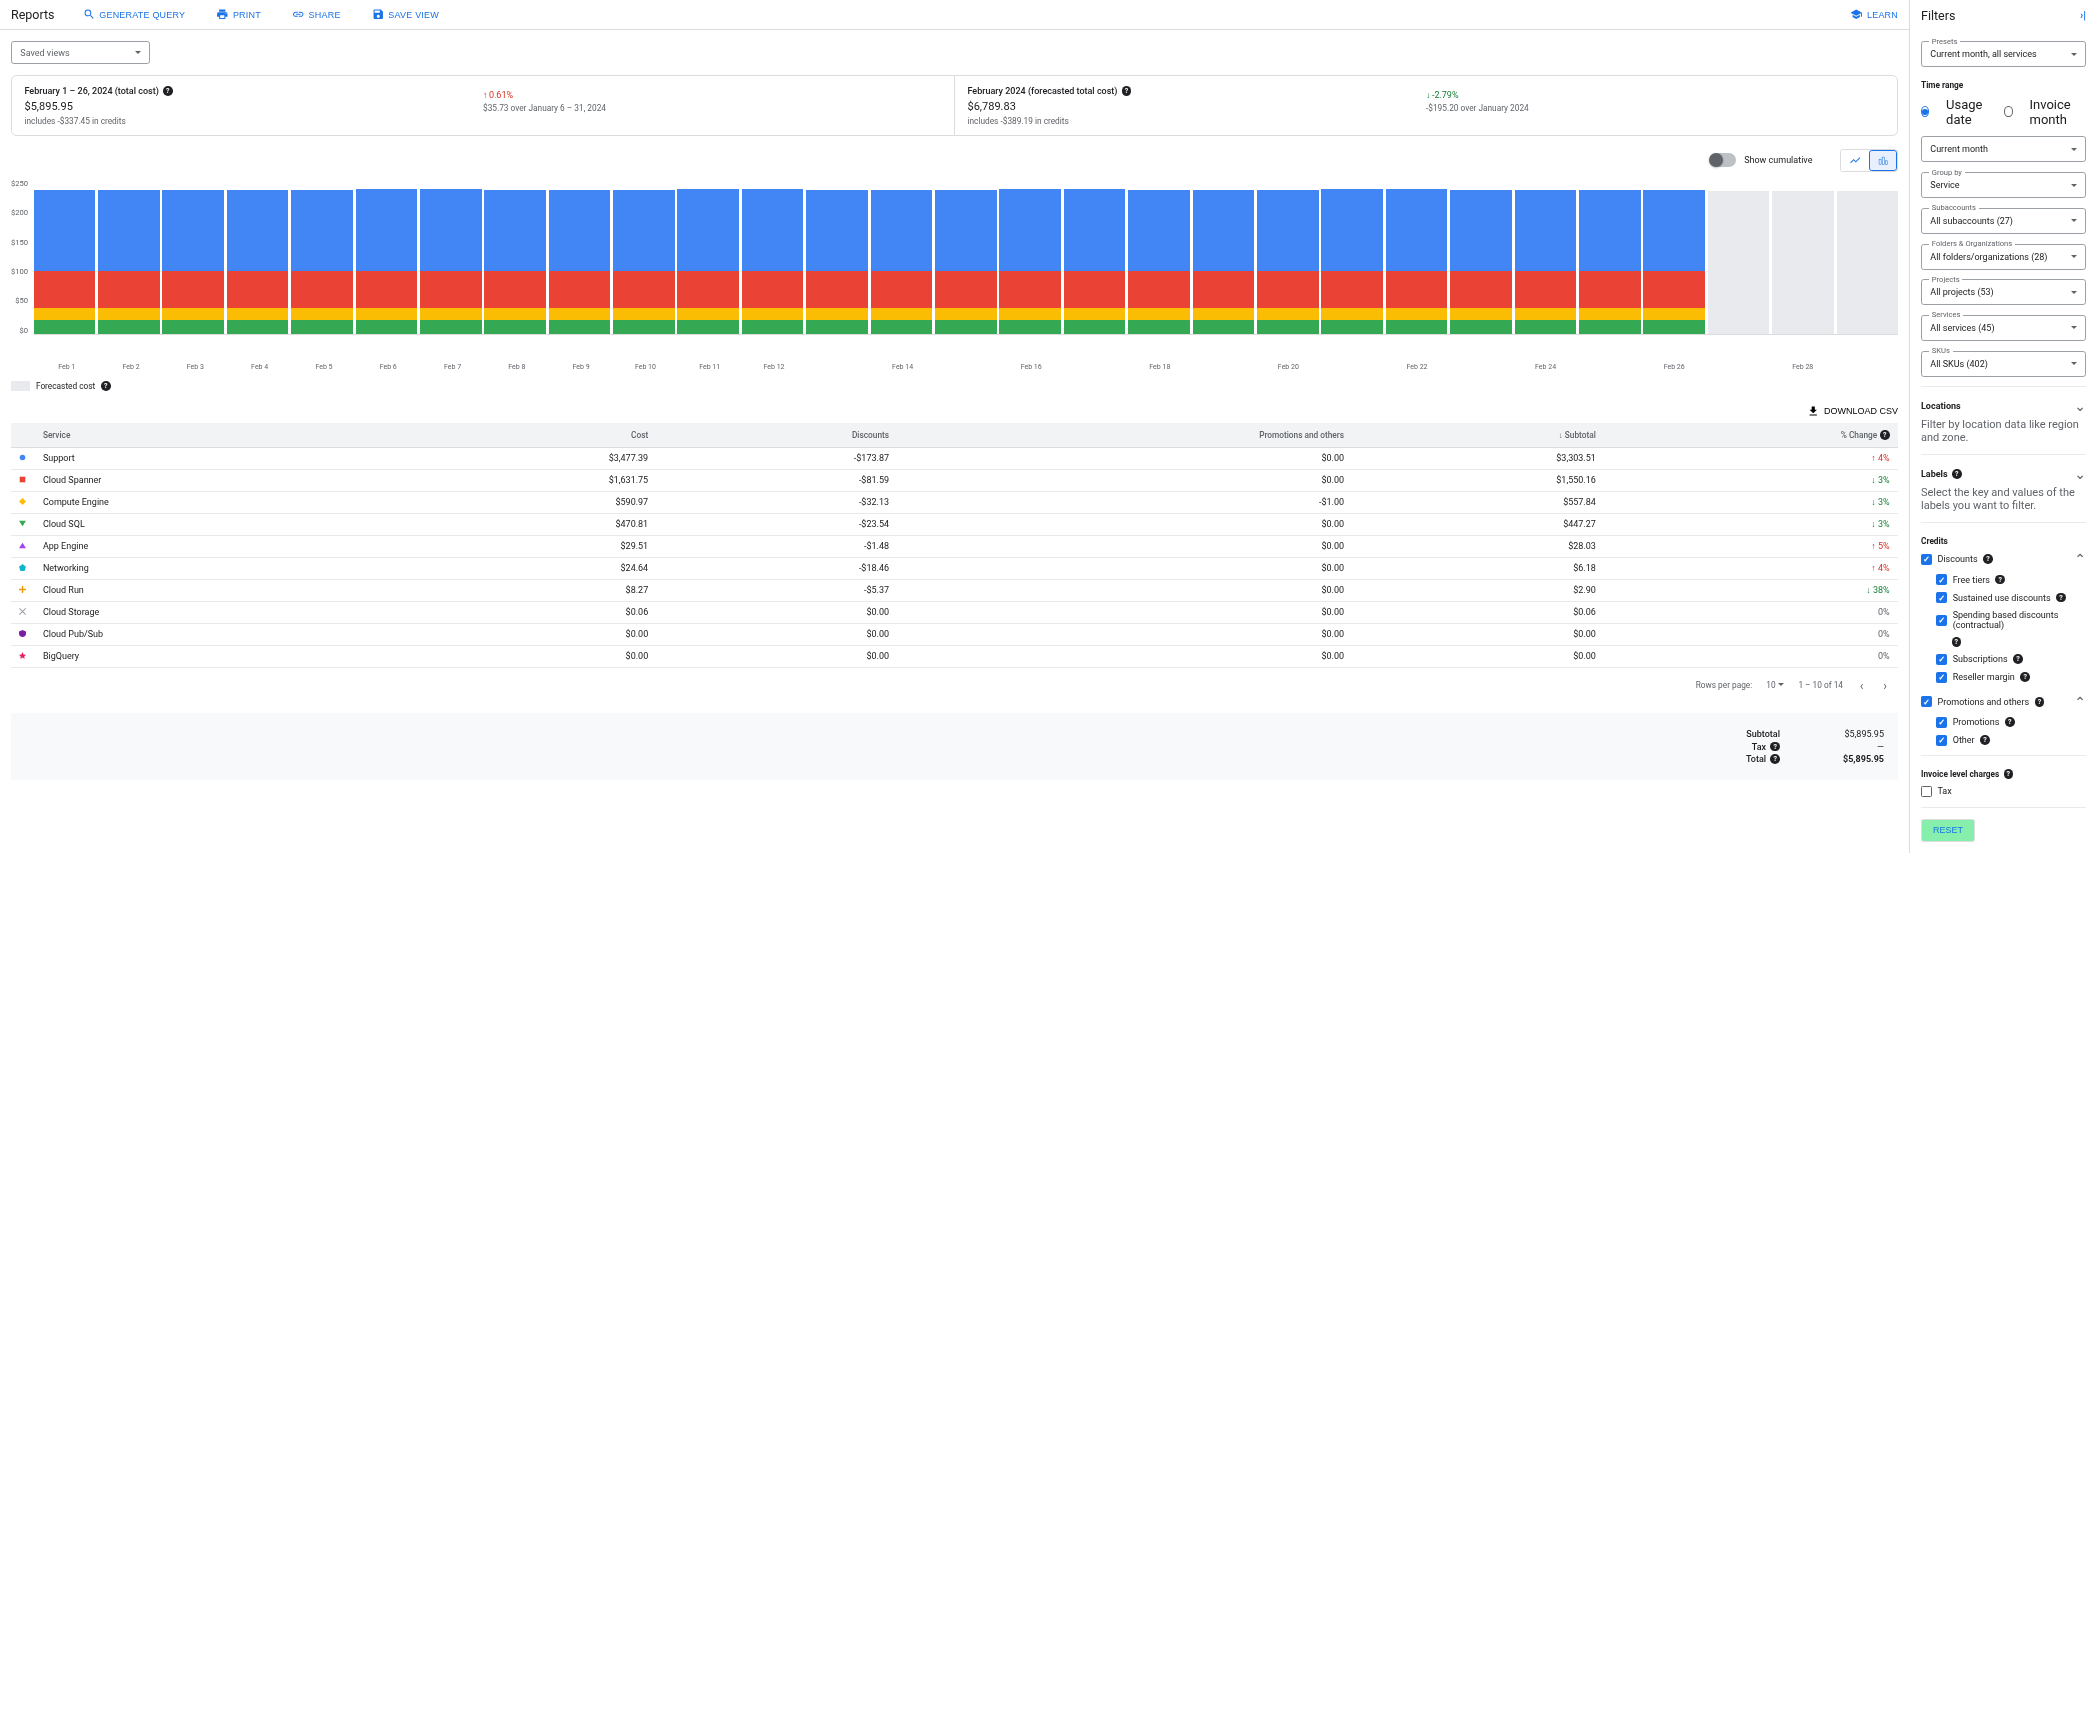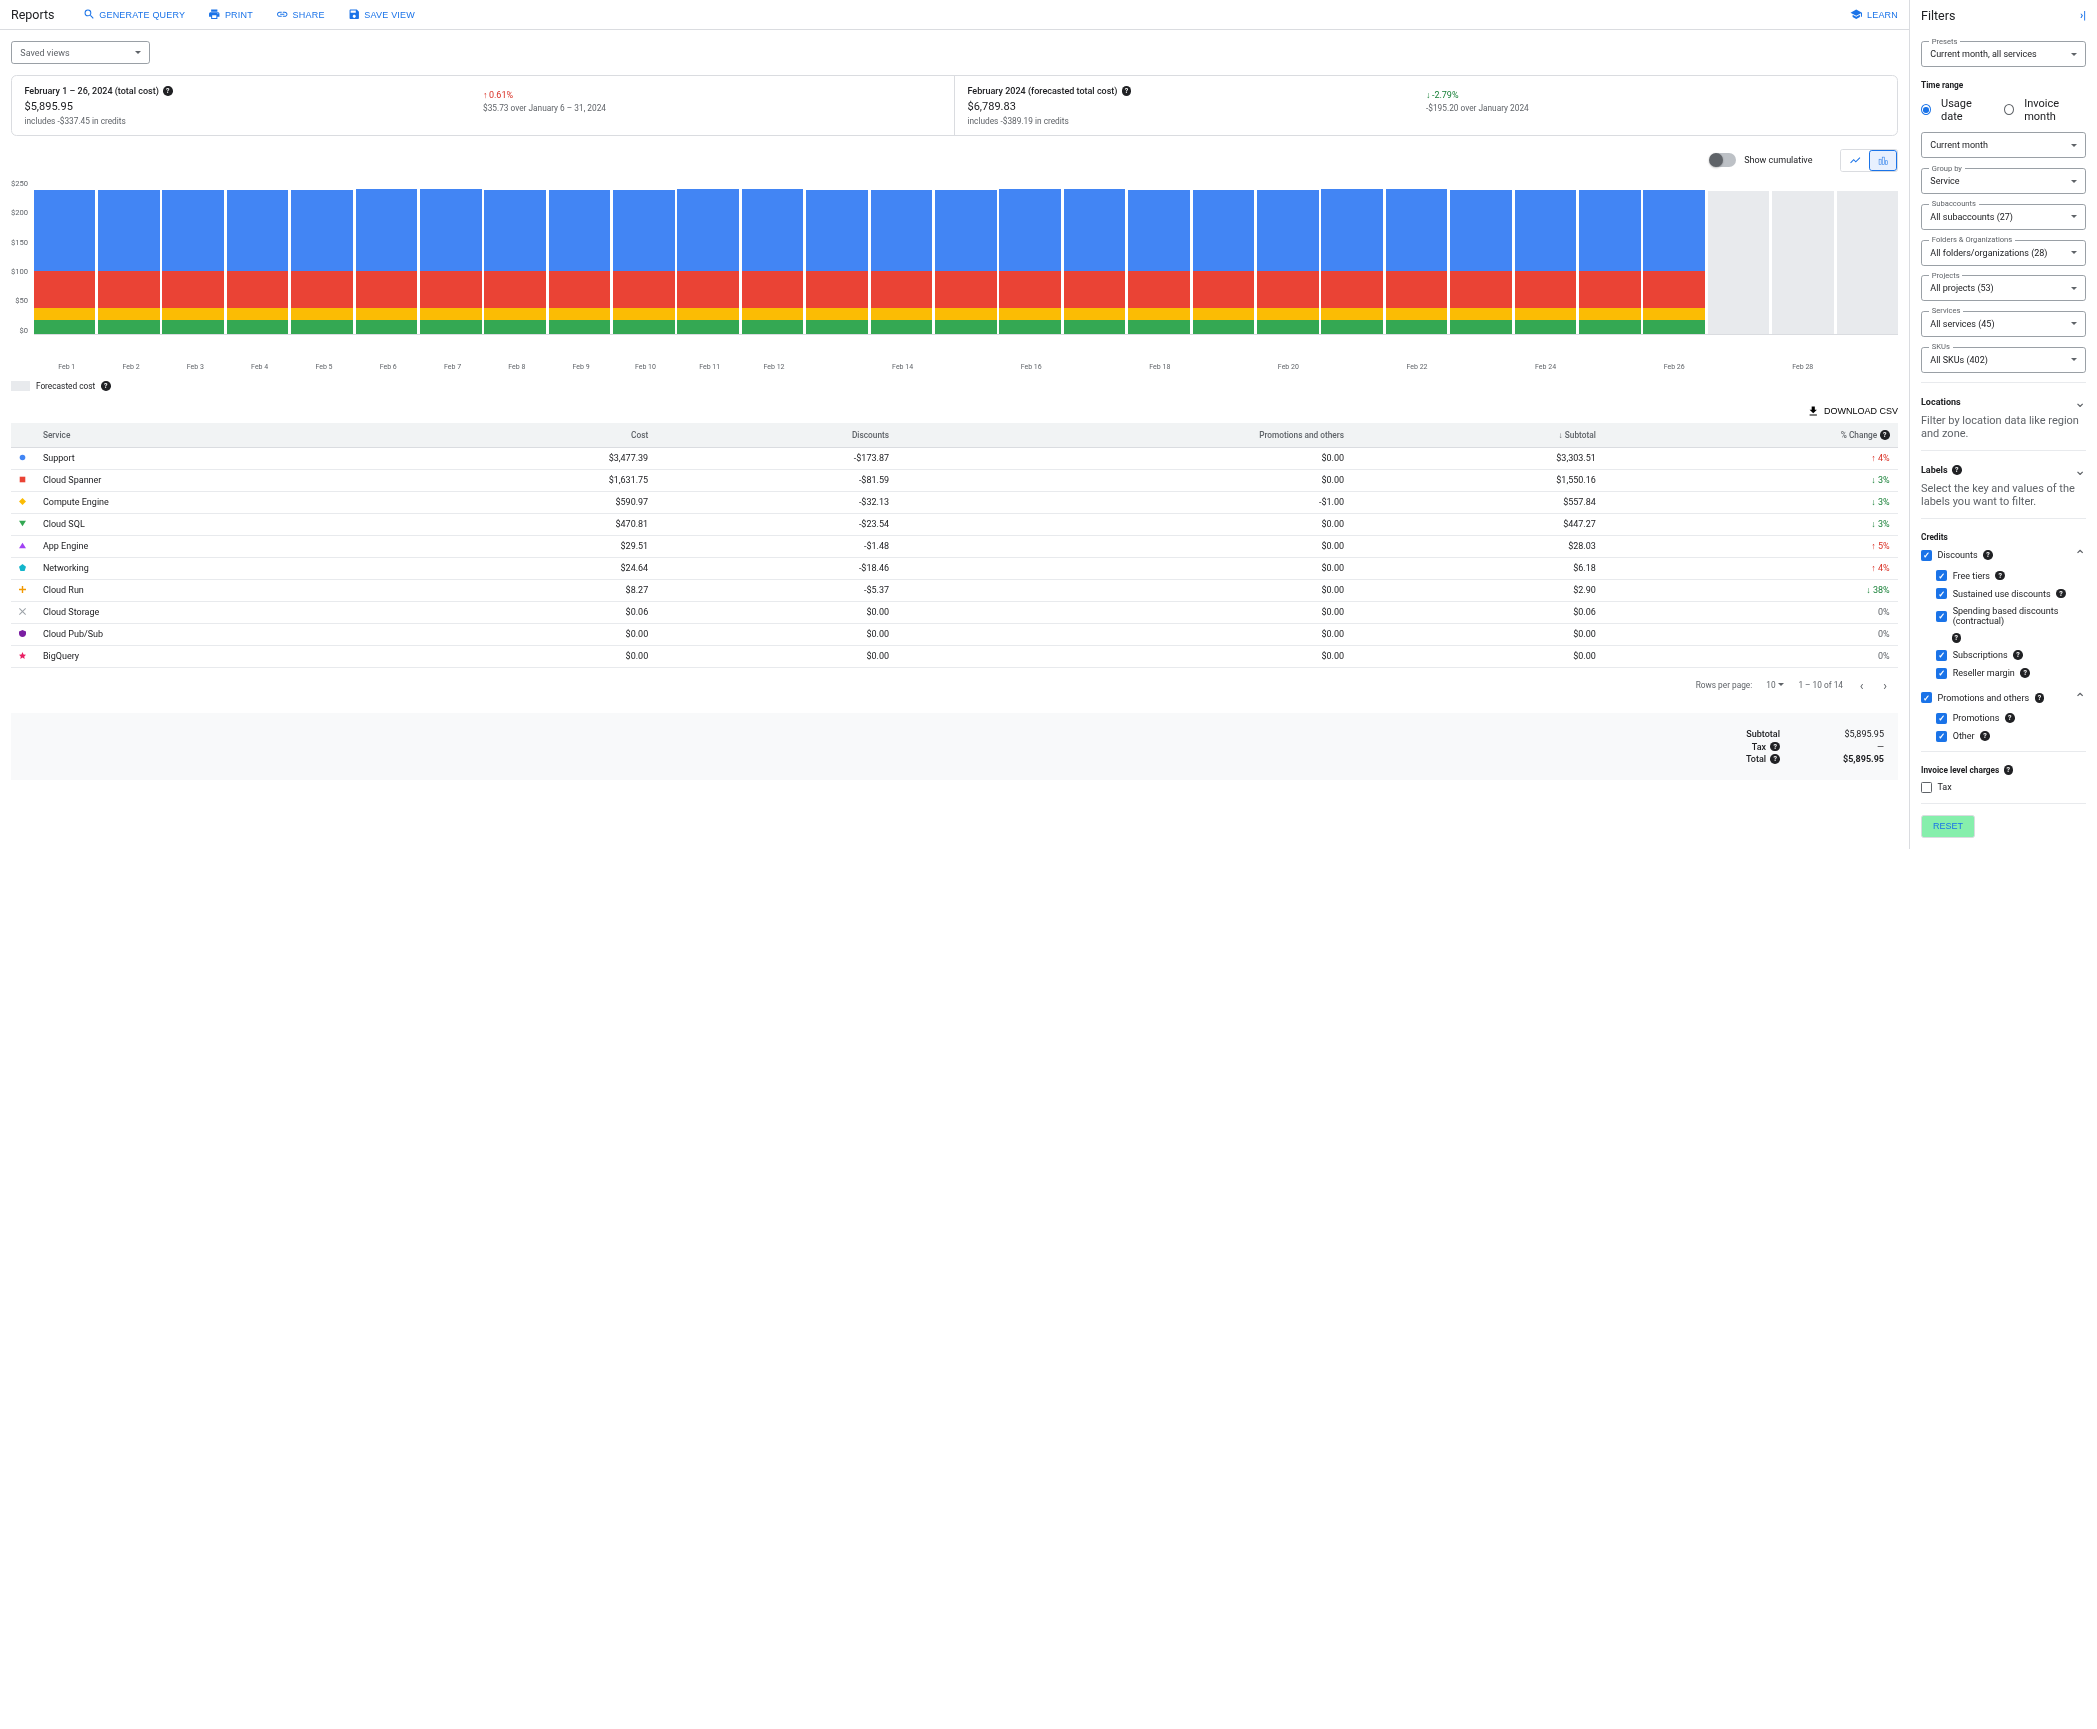--- a/index.html
+++ b/index.html
@@ -3,21 +3,21 @@
 <meta charset="utf-8">
 <style>
 * { box-sizing: border-box; margin: 0; padding: 0; }
 body { font-family: 'Roboto', 'Helvetica Neue', Arial, sans-serif; font-size: 9px; color: #202124; background: #fff; display: flex; }
 .main { flex: 1; border-right: 0.7px solid #dadce0; overflow-y: auto; max-height: 100vh; }
 .sidebar { width: 187px; padding: 0 11px 11px; overflow-y: auto; max-height: 100vh; }
 
 
 .header { display: flex; align-items: center; padding: 7px 11px; border-bottom: 0.7px solid #dadce0; }
 .page-title { font-size: 12.5px; font-weight: 400; margin-right: 28px; }
-.header-actions { display: flex; gap: 23px; align-items: center; }
+.header-actions { display: flex; gap: 31px; align-items: center; }
 .header-btn { color: #1a73e8; font-size: 9px; font-weight: 500; display: inline-flex; align-items: center; gap: 4.2px; cursor: pointer; background: none; border: none; letter-spacing: 0.2px; }
 .header-btn svg { width: 12.5px; height: 12.5px; fill: currentColor; }
 .header-spacer { flex: 1; }
 
 
 .content { padding: 11px; }
 .saved-views { border: 0.7px solid #9aa0a6; border-radius: 2.8px; padding: 5.5px 8.3px; width: 139px; display: flex; justify-content: space-between; align-items: center; cursor: pointer; color: #5f6368; }
 
 
 .summary { display: flex; border: 0.7px solid #dadce0; border-radius: 5.5px; margin-top: 11px; }
@@ -87,21 +87,21 @@
 
 
 .filters-header { display: flex; justify-content: space-between; align-items: center; padding: 8.3px 0; }
 .filters-title { font-size: 12.5px; }
 .collapse-arrow { color: #1a73e8; cursor: pointer; font-size: 11px; font-weight: bold; }
 .filter-field { position: relative; border: 0.7px solid #9aa0a6; border-radius: 2.8px; padding: 7px 8.3px; margin-top: 9.7px; cursor: pointer; }
 .filter-field-label { position: absolute; top: -5.5px; left: 7px; background: #fff; padding: 0 2.8px; font-size: 7.6px; color: #5f6368; }
 .filter-field-value { font-size: 9px; display: flex; justify-content: space-between; align-items: center; }
 .section-label { font-size: 8.3px; font-weight: 700; margin-top: 12.5px; }
 .radio-row { display: flex; gap: 14px; margin-top: 7px; }
-.radio-opt { display: flex; align-items: center; gap: 10px; font-size: 11px; cursor: pointer; }
+.radio-opt { display: flex; align-items: center; gap: 17px; font-size: 13px; cursor: pointer; }
 .radio { width: 11px; height: 11px; border: 1.4px solid #5f6368; border-radius: 50%; display: inline-flex; align-items: center; justify-content: center; }
 .radio.checked { border-color: #1a73e8; }
 .radio.checked::after { content: ''; width: 5.5px; height: 5.5px; background: #1a73e8; border-radius: 50%; }
 .filter-section { border-bottom: 0.7px solid #e8eaed; padding-bottom: 9.7px; }
 .section-header-row { display: flex; justify-content: space-between; align-items: center; margin-top: 11px; cursor: pointer; }
 .section-title { font-size: 9px; font-weight: 700; display: inline-flex; align-items: center; gap: 4.2px; }
 .section-desc { font-size: 11px; color: #5f6368; margin-top: 4.2px; }
 .checkbox-row { display: flex; align-items: center; gap: 5.5px; margin-top: 7px; font-size: 9px; }
 .checkbox-row.indent { margin-left: 15.2px; }
 .chk { width: 11px; height: 11px; border: 1.4px solid #5f6368; border-radius: 1.4px; cursor: pointer; display: inline-flex; align-items: center; justify-content: center; flex-shrink: 0; }

